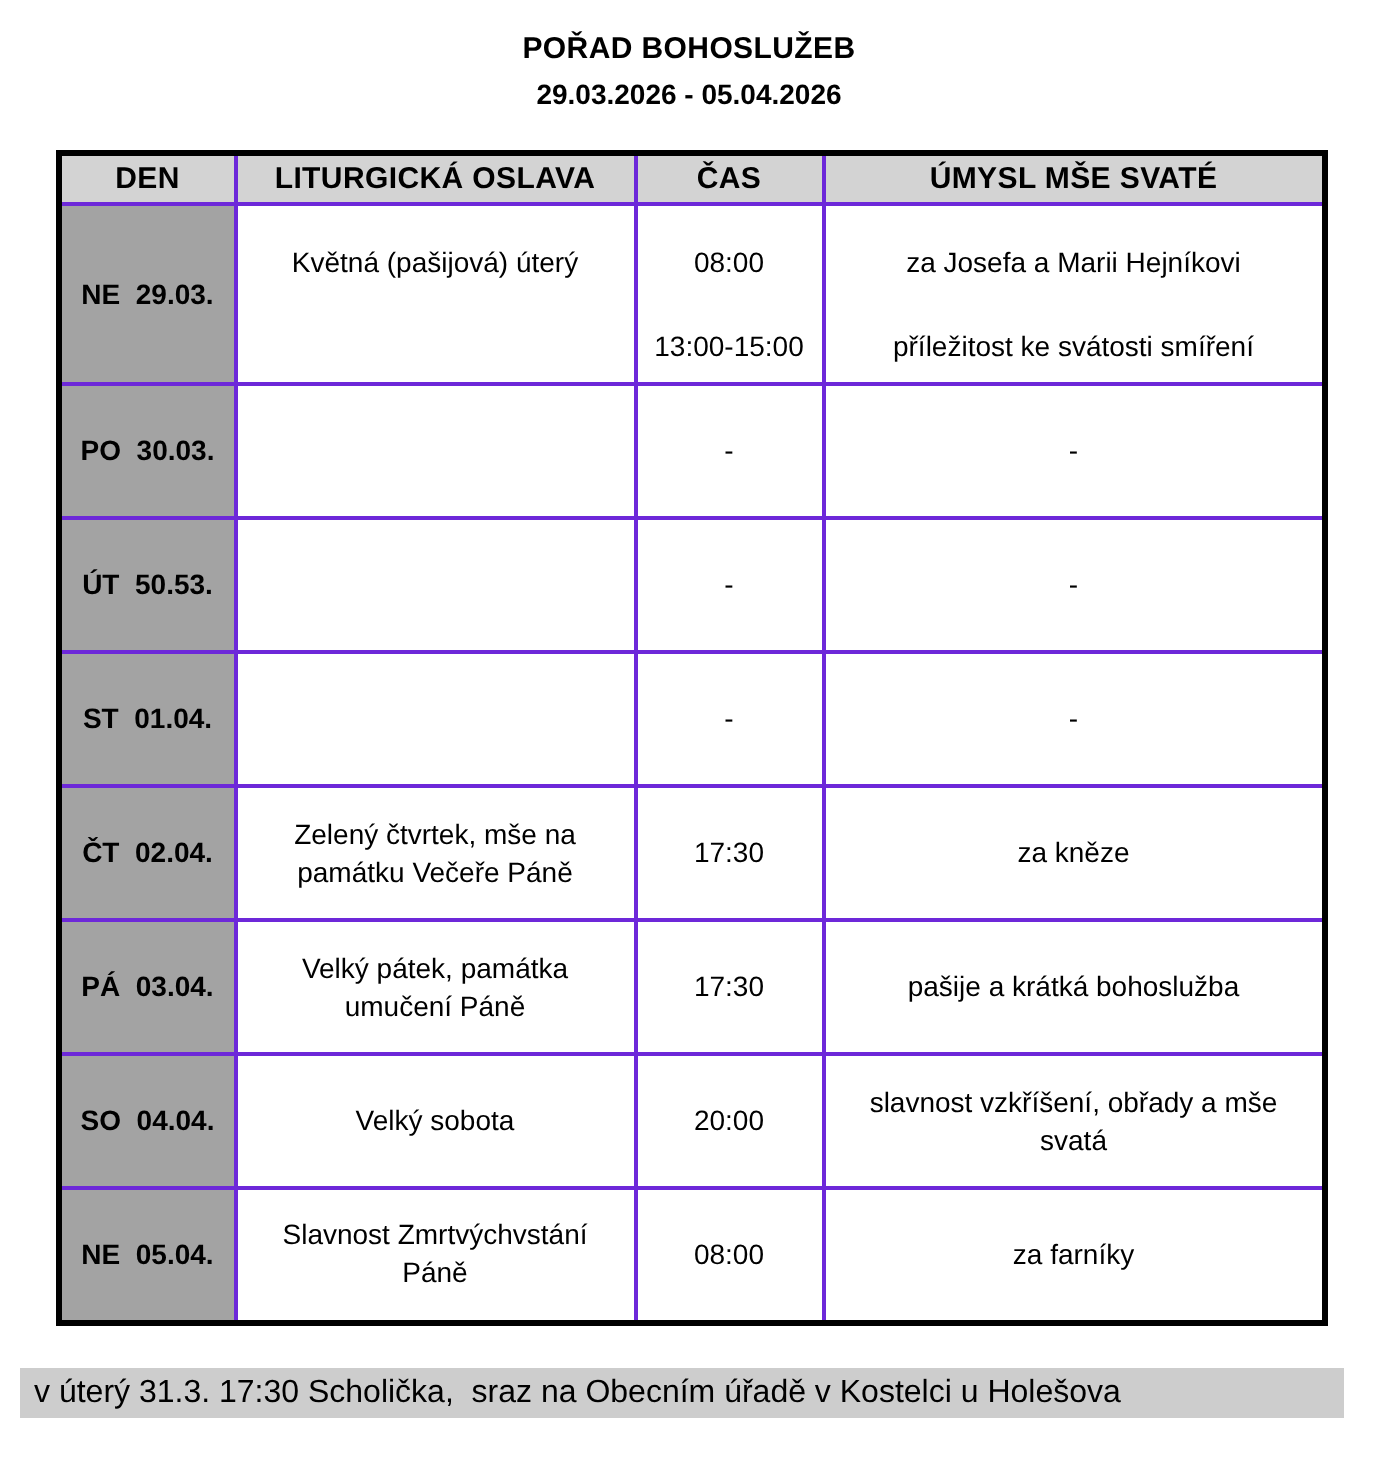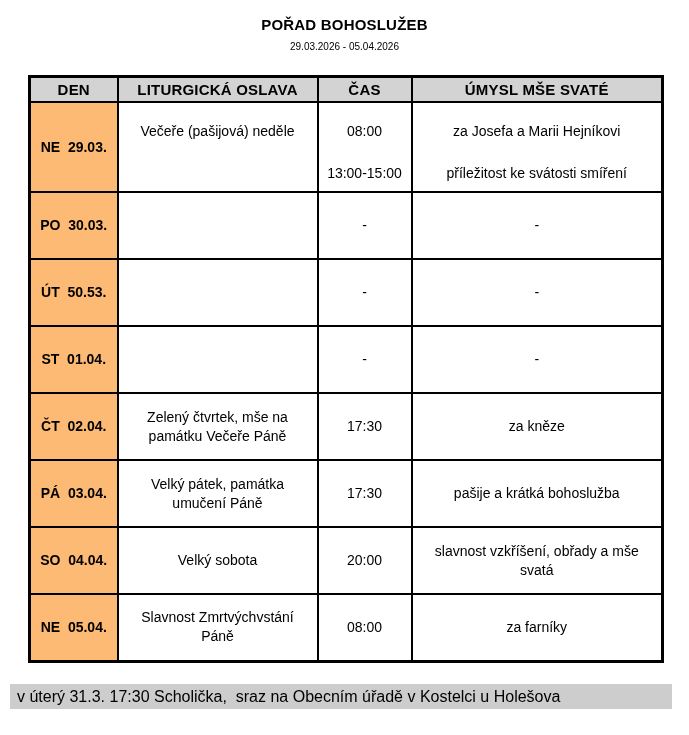--- a/index.html
+++ b/index.html
@@ -23,55 +23,56 @@
     text-align: center;
     padding-top: 14px;
   }
   .title-line1, .title-line2 {
     font-weight: bold;
     font-size: 15px;
     line-height: 22px;
     letter-spacing: 0.2px;
   }
   .title-line3 {
-    font-size: 10px;
+    font-size: 14px;
     line-height: 22px;
+    font-weight: bold;
   }
   
   table.schedule {
     border-collapse: collapse;
     table-layout: fixed;
     width: 633px;
     margin: 17px 0 0 28px;
     border: 3px solid #000000;
   }
   table.schedule th,
   table.schedule td {
-    border: 2px solid #000000;
+    border: 2px solid #6d28d9;
     overflow: hidden;
   }
   table.schedule th {
     background: #d3d3d3;
     font-size: 15px;
     font-weight: bold;
     height: 23px;
     padding: 0 2px;
     letter-spacing: 0.2px;
   }
   table.schedule td {
     font-size: 14px;
     text-align: center;
     vertical-align: middle;
     padding: 2px 5px;
     line-height: 19px;
   }
   tr.row-regular { height: 67px; }
   tr.row-first   { height: 88px; }
   td.day-cell {
-    background: #fdba74;
+    background: #a3a3a3;
     font-weight: bold;
     white-space: pre;
     font-size: 14px;
   }
   
   td.stack-cell { padding: 0 4px; vertical-align: top; }
   .stack {
     box-sizing: border-box;
     height: 84px;
     display: flex;
@@ -117,21 +118,21 @@
         <th>LITURGICKÁ OSLAVA</th>
         <th>ČAS</th>
         <th>ÚMYSL MŠE SVATÉ</th>
       </tr>
     </thead>
     <tbody>
       <tr class="row-first">
         <td class="day-cell">NE  29.03.</td>
         <td class="stack-cell">
           <div class="stack">
-            <div>Večeře (pašijová) neděle</div>
+            <div>Květná (pašijová) úterý</div>
             <div></div>
           </div>
         </td>
         <td class="stack-cell">
           <div class="stack">
             <div>08:00</div>
             <div>13:00-15:00</div>
           </div>
         </td>
         <td class="stack-cell">

